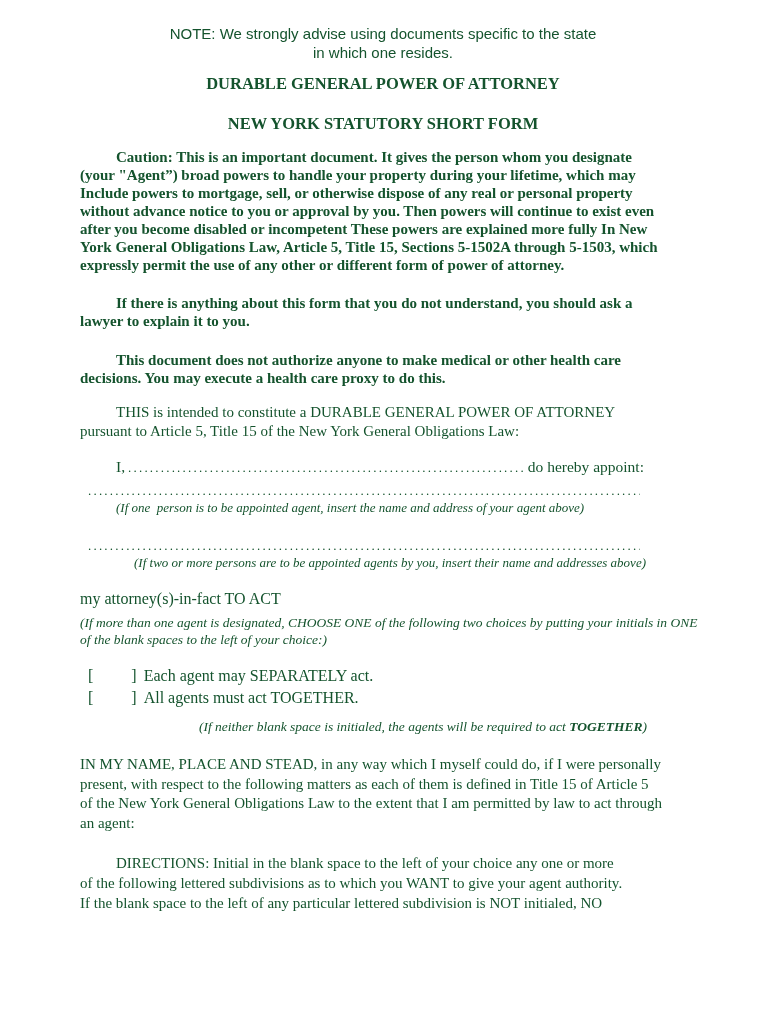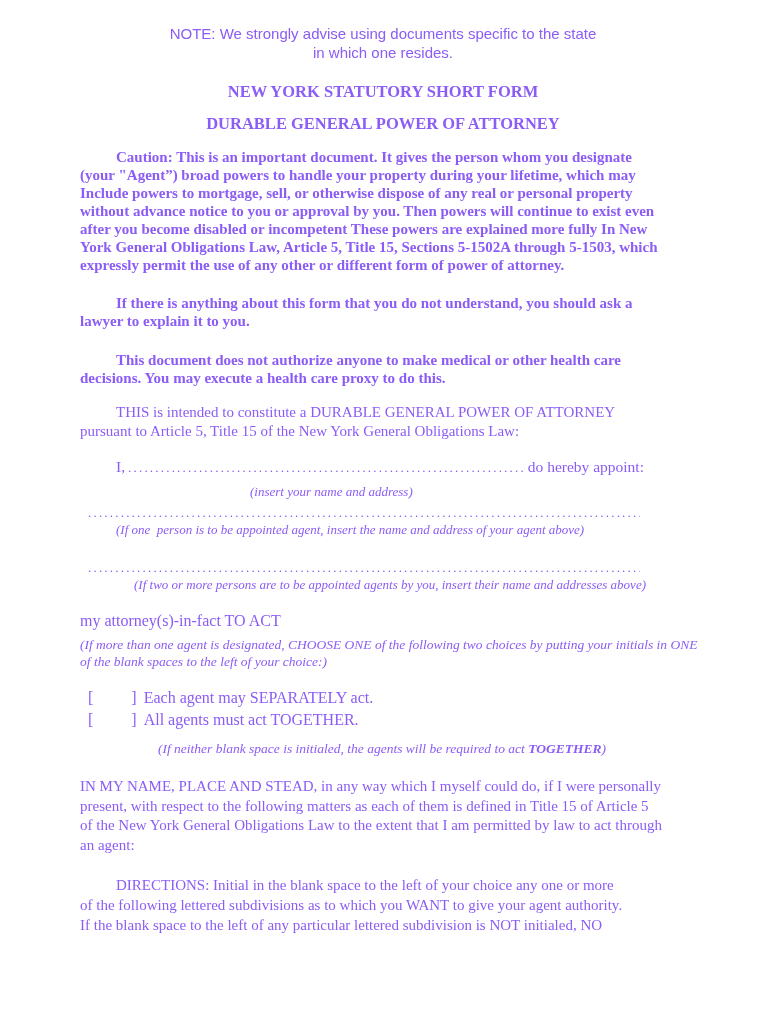--- a/index.html
+++ b/index.html
@@ -1,20 +1,20 @@
 <!DOCTYPE html>
 <html><head>
 <meta charset="utf-8">
 <style>
   html,body{margin:0;padding:0;background:#ffffff;}
   .page{
     position:relative;
     width:770px;height:1024px;
     background:#ffffff;
-    color:#8b5cf6;
+    color:#14532d;
     box-sizing:border-box;
     padding:24px 84px 0 80px;
     overflow:hidden;
     font-family:"Liberation Serif","DejaVu Serif",serif;
   }
   .note{
     font-family:"Liberation Sans","DejaVu Sans",sans-serif;
     font-size:15px;line-height:19px;text-align:center;
     white-space:pre-line;
   }
@@ -59,58 +59,57 @@
     margin-top:7px;font-style:italic;font-size:13.5px;line-height:16.5px;white-space:pre;
   }
   .opt-row{
     margin-top:0;margin-left:8px;font-size:16px;line-height:22px;
     display:flex;align-items:baseline;
   }
   .opt-first{margin-top:17px;}
   .opt-row .blank{display:inline-block;width:38px;height:14px;}
   .opt-row .close-b{margin-right:7px;}
   .neither{
-    margin-top:10px;margin-left:78px;
+    margin-top:10px;margin-left:119px;
     font-style:italic;font-size:13.5px;line-height:16px;white-space:pre;
   }
   .neither .tg{font-weight:bold;}
   .in-my-name{margin-top:20px;font-size:15px;line-height:19.5px;white-space:pre;text-indent:0;}
   .directions{margin-top:20px;font-weight:normal;font-size:15px;line-height:20px;white-space:pre;text-indent:36px;}
 </style>
 </head>
 <body>
 
 <div class="page">
 
   <div class="note">NOTE: We strongly advise using documents specific to the state
 in which one resides.</div>
 
+  <div class="title t1">DURABLE GENERAL POWER OF ATTORNEY</div>
   <div class="title t2">NEW YORK STATUTORY SHORT FORM</div>
-  <div class="title t1">DURABLE GENERAL POWER OF ATTORNEY</div>
 
   <div class="b-para caution">Caution: This is an important document. It gives the person whom you designate
 (your "Agent”) broad powers to handle your property during your lifetime, which may
 Include powers to mortgage, sell, or otherwise dispose of any real or personal property
 without advance notice to you or approval by you. Then powers will continue to exist even
 after you become disabled or incompetent These powers are explained more fully In New
 York General Obligations Law, Article 5, Title 15, Sections 5-1502A through 5-1503, which
 expressly permit the use of any other or different form of power of attorney.</div>
   <div class="b-para lawyer">If there is anything about this form that you do not understand, you should ask a
 lawyer to explain it to you.</div>
   <div class="b-para medical">This document does not authorize anyone to make medical or other health care
 decisions. You may execute a health care proxy to do this.</div>
   <div class="r-para intent">THIS is intended to constitute a DURABLE GENERAL POWER OF ATTORNEY
 pursuant to Article 5, Title 15 of the New York General Obligations Law:</div>
 
   <div class="i-row">
     <span class="lead">I,</span>
     <span class="dots-fill">.........................................................................................................................................................................................</span>
     <span class="tail">do hereby appoint:</span>
   </div>
-  <div class="hint hint-insert">(insert your name and address)</div>
 
   <div class="dotline dl1">.........................................................................................................................................................................................</div>
   <div class="hint hint-one">(If one  person is to be appointed agent, insert the name and address of your agent above)</div>
 
   <div class="dotline dl2">.........................................................................................................................................................................................</div>
   <div class="hint hint-two">(If two or more persons are to be appointed agents by you, insert their name and addresses above)</div>
 
   <div class="attorneys">my attorney(s)-in-fact TO ACT</div>
 
   <div class="if-more">(If more than one agent is designated, CHOOSE ONE of the following two choices by putting your initials in ONE

